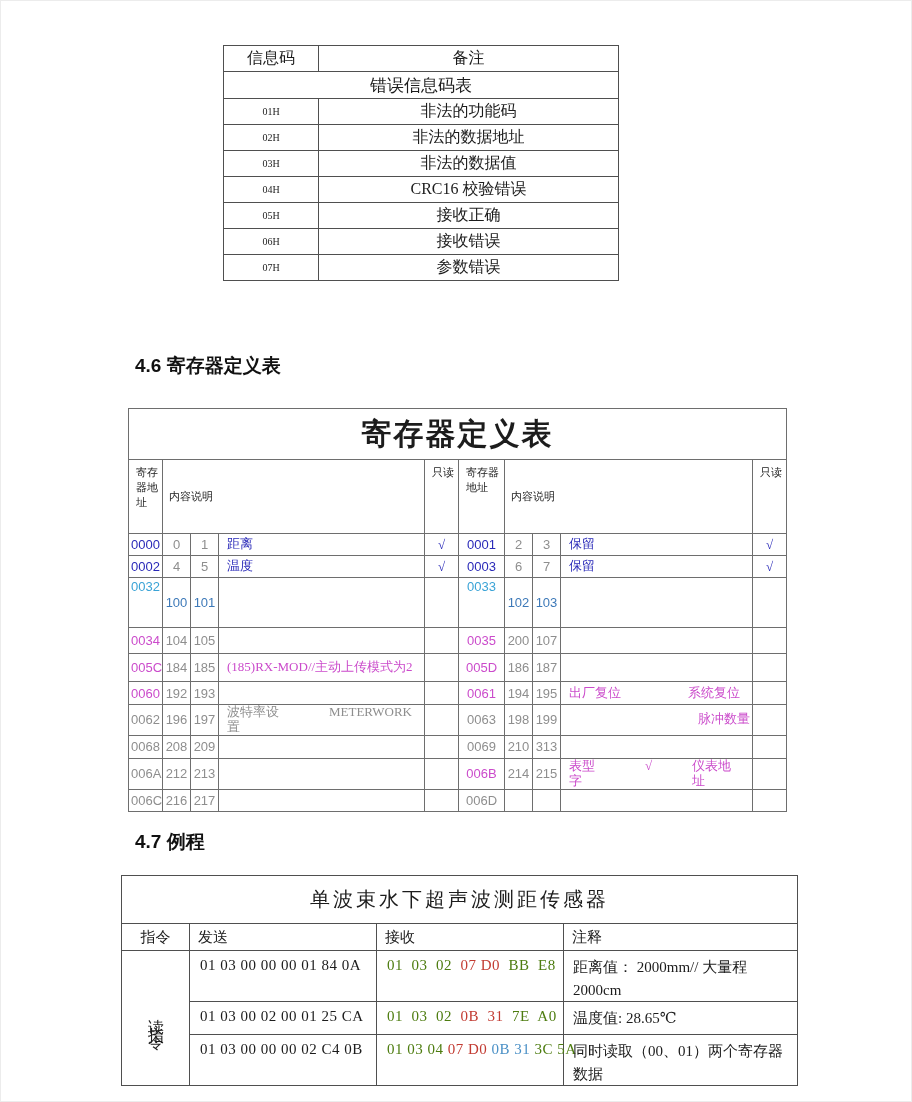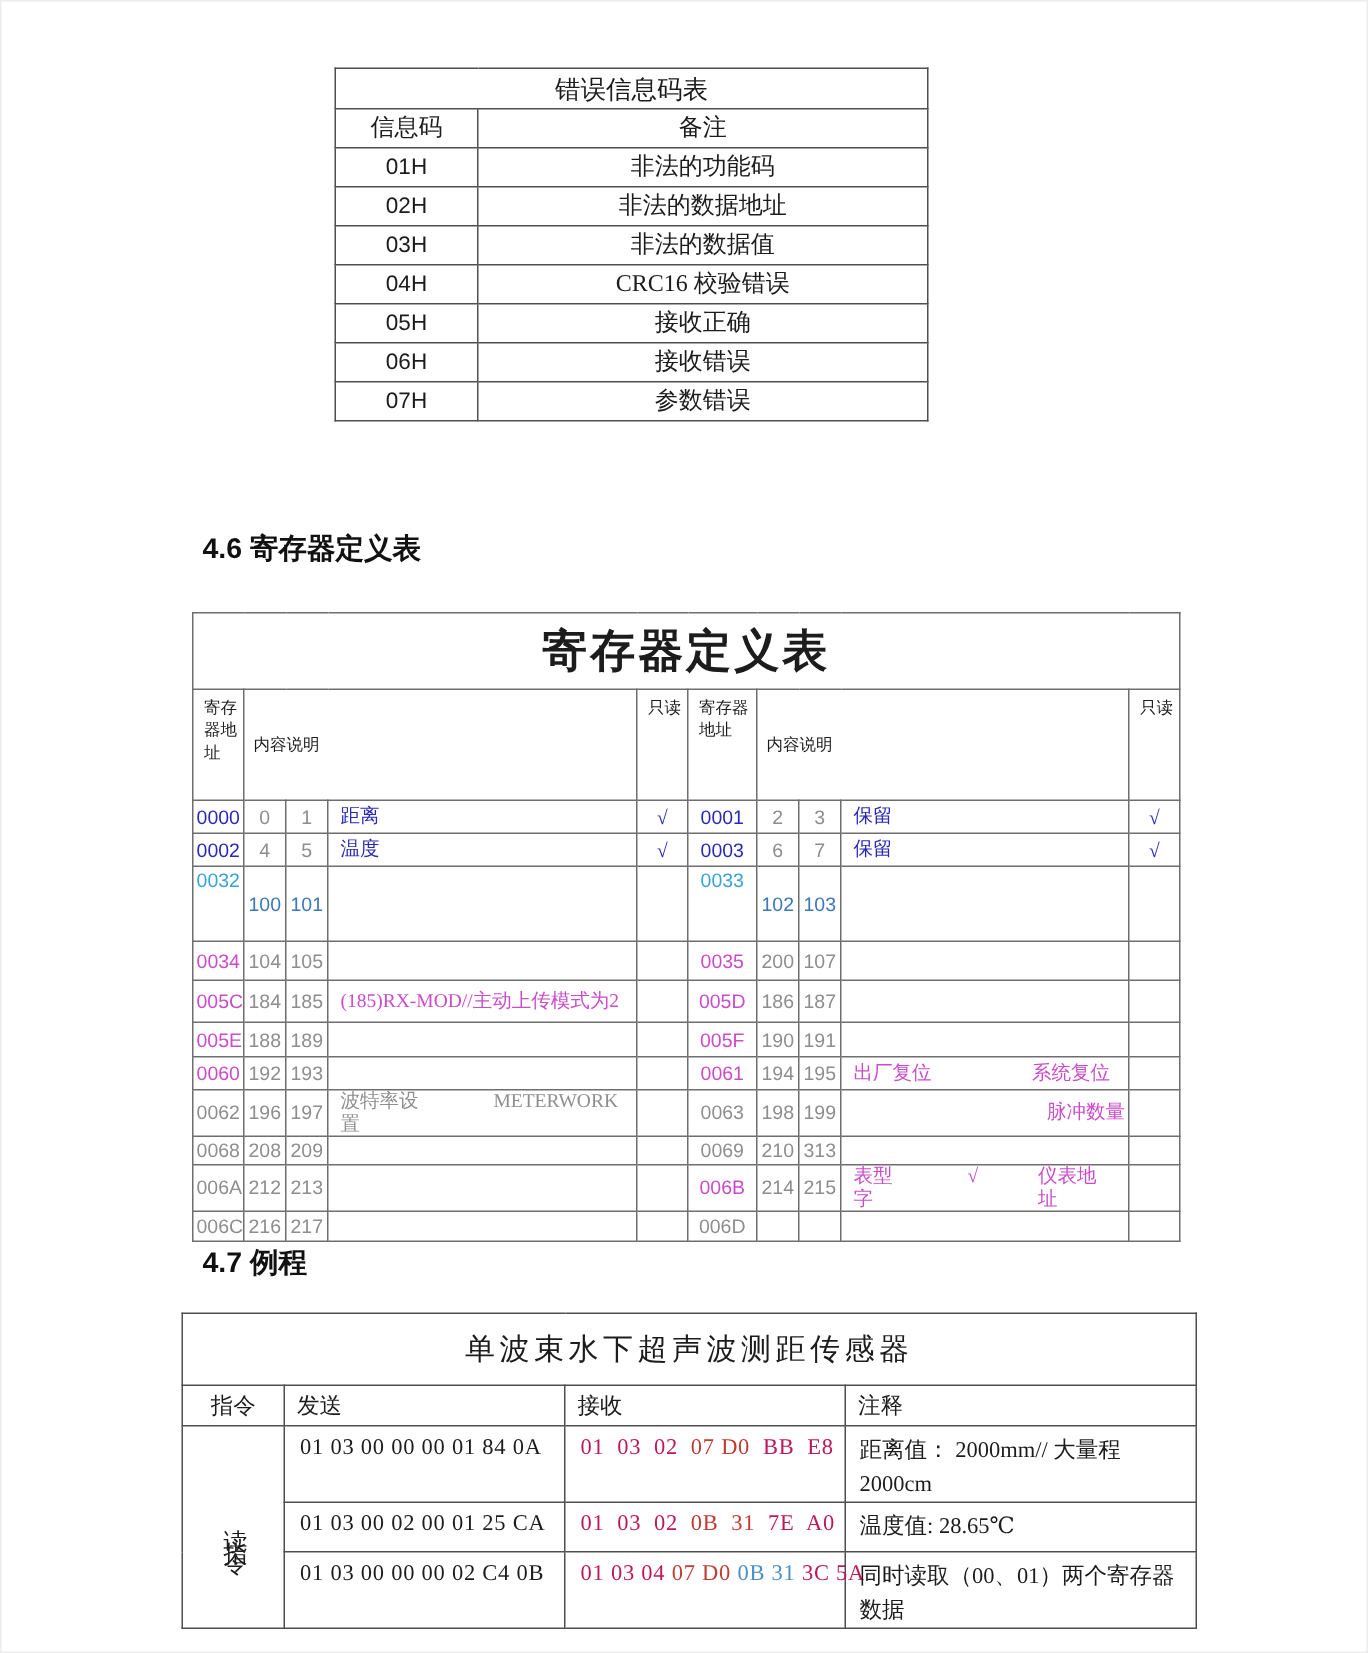--- a/index.html
+++ b/index.html
@@ -4,31 +4,31 @@
 <style>
   html,body{margin:0;padding:0;}
   body{
     width:912px;height:1102px;position:relative;background:#ffffff;
     font-family:"Liberation Serif","DejaVu Serif",serif;color:#1c1c1c;
   }
   .page{position:absolute;inset:0;border:1px solid #ececec;box-sizing:border-box;}
   
   .c-b{color:#2929b8;} .c-t{color:#3aa3d6;} .c-n{color:#3d79b8;}
   .c-m{color:#cb4bcb;} .c-g{color:#8e8e8e;} .c-r{color:#c23b32;}
-  .c-u{color:#4a90c6;} .c-k{color:#be185d;}
+  .c-u{color:#4a90c6;} .c-k{color:#4d7c0f;}
 
   
   .intro{position:absolute;left:180px;top:14px;font-size:17px;letter-spacing:1px;}
 
   
   table{border-collapse:collapse;table-layout:fixed;}
   .err{position:absolute;left:222px;top:44px;width:395px;font-size:16px;}
   .err td{border:1px solid #4f4f4f;text-align:center;height:25px;padding:0;}
   .err .title{font-size:17px;height:26px;}
-  .err .code{font-family:Liberation Sans, sans-serif;font-size:15px;}
+  .err .code{font-family:Liberation Serif, serif;font-size:10px;}
 
   
   .hsec{position:absolute;font-family:"Liberation Sans","DejaVu Sans",sans-serif;
         font-weight:bold;font-size:19px;color:#111;}
   .h46{left:134px;top:352px;}
   .h47{left:134px;top:828px;}
 
   
   .reg{position:absolute;left:127px;top:407px;width:658px;font-size:13px;}
   .reg td{border:1px solid #6e6e6e;padding:0 2px;overflow:hidden;vertical-align:middle;}
@@ -74,25 +74,25 @@
 <div class="page">
 
 
   <table class="err">
     <colgroup>
         <col style="width:95px">
         <col style="width:300px">
       </colgroup>
     <thead>
       <tr>
-        <td class="title" colspan="2">错误信息码表</td>
-      </tr>
-      <tr>
         <td>信息码</td>
         <td>备注</td>
+      </tr>
+      <tr>
+        <td class="title" colspan="2">错误信息码表</td>
       </tr>
     </thead>
     <tbody id="err-body">
         <tr>
           <td class="code">01H</td>
           <td>非法的功能码</td>
         </tr>
         <tr>
           <td class="code">02H</td>
           <td>非法的数据地址</td>
@@ -203,32 +203,20 @@
           <td class="num c-g">185</td>
           <td class="desc c-m">(185)RX-MOD//主动上传模式为2</td>
           <td class="ro"></td>
           <td class="addr c-m">005D</td>
           <td class="num c-g">186</td>
           <td class="num c-g">187</td>
           <td class="desc"></td>
           <td class="ro"></td>
         </tr>
         <tr>
-          <td class="addr c-m">005E</td>
-          <td class="num c-g">188</td>
-          <td class="num c-g">189</td>
-          <td class="desc"></td>
-          <td class="ro"></td>
-          <td class="addr c-m">005F</td>
-          <td class="num c-g">190</td>
-          <td class="num c-g">191</td>
-          <td class="desc"></td>
-          <td class="ro"></td>
-        </tr>
-        <tr>
           <td class="addr c-m">0060</td>
           <td class="num c-g">192</td>
           <td class="num c-g">193</td>
           <td class="desc"></td>
           <td class="ro"></td>
           <td class="addr c-m">0061</td>
           <td class="num c-g">194</td>
           <td class="num c-g">195</td>
           <td class="desc c-m">
             <div class="spread">

